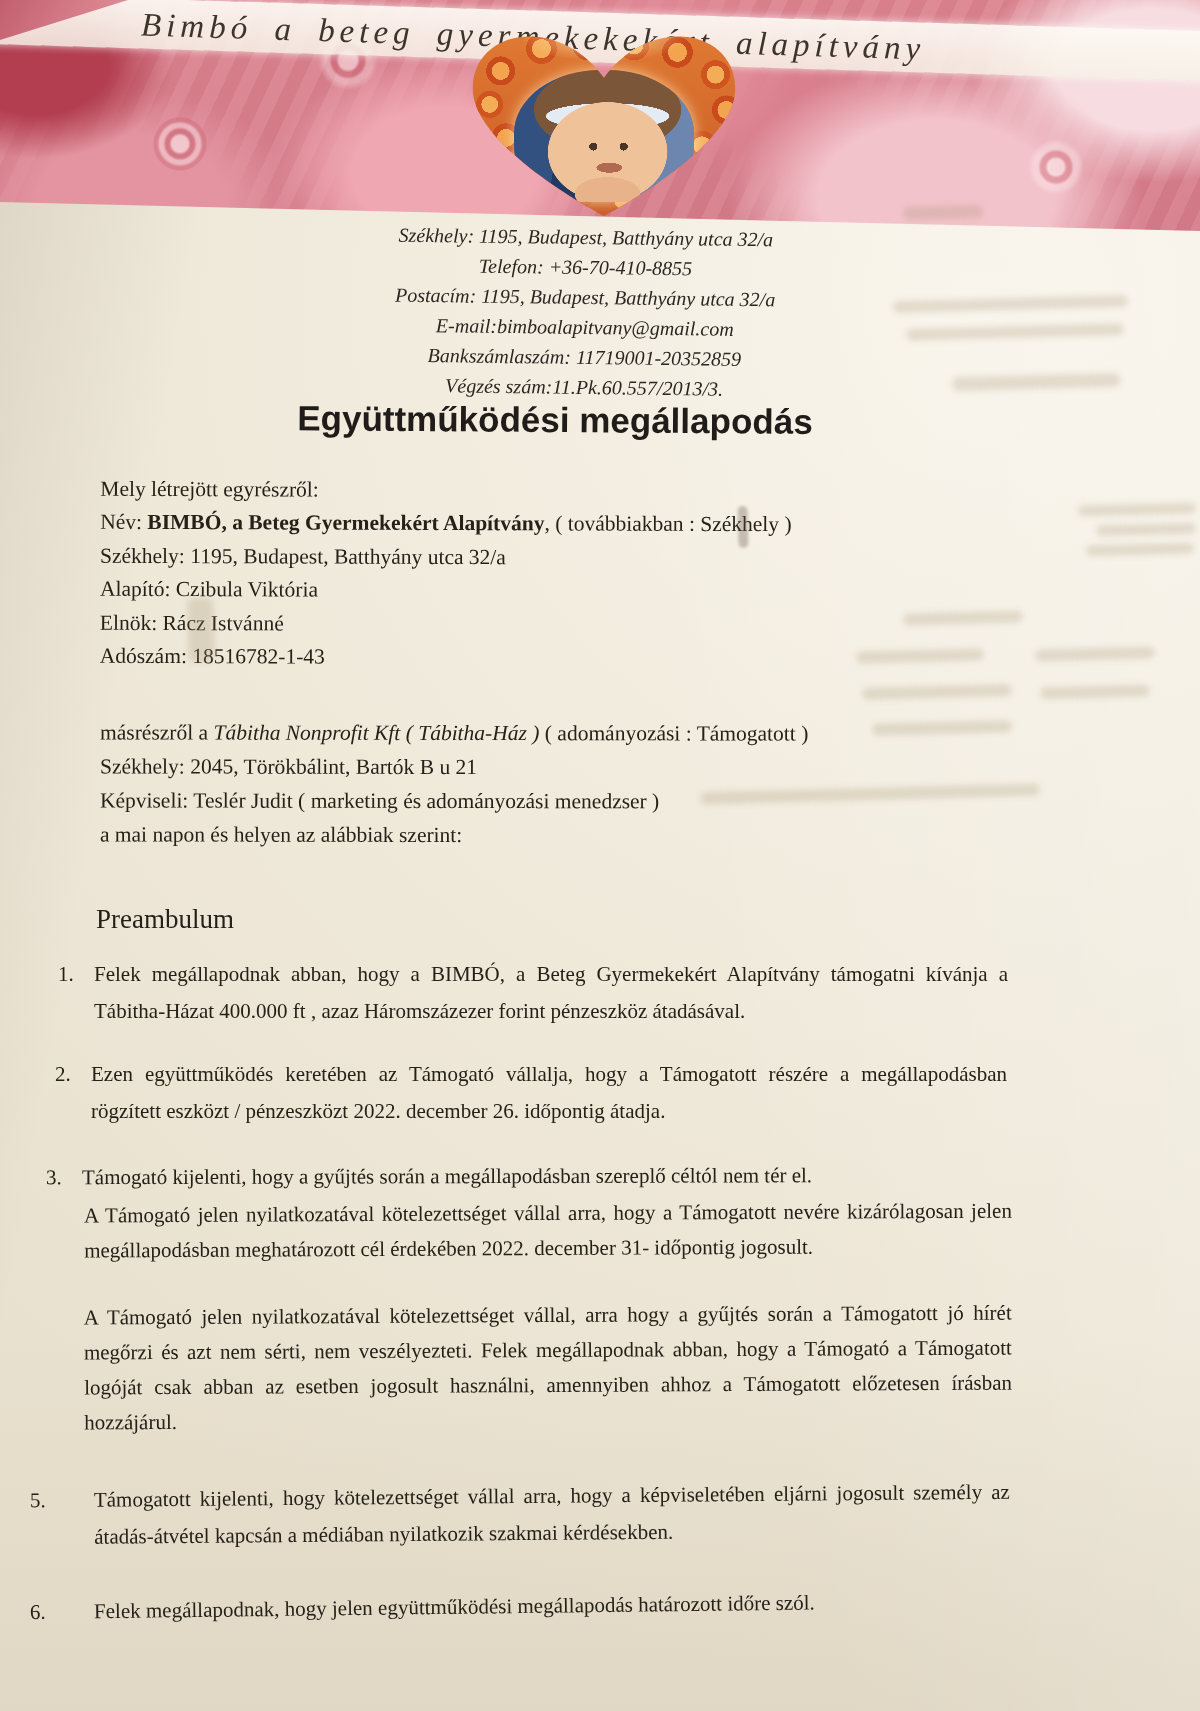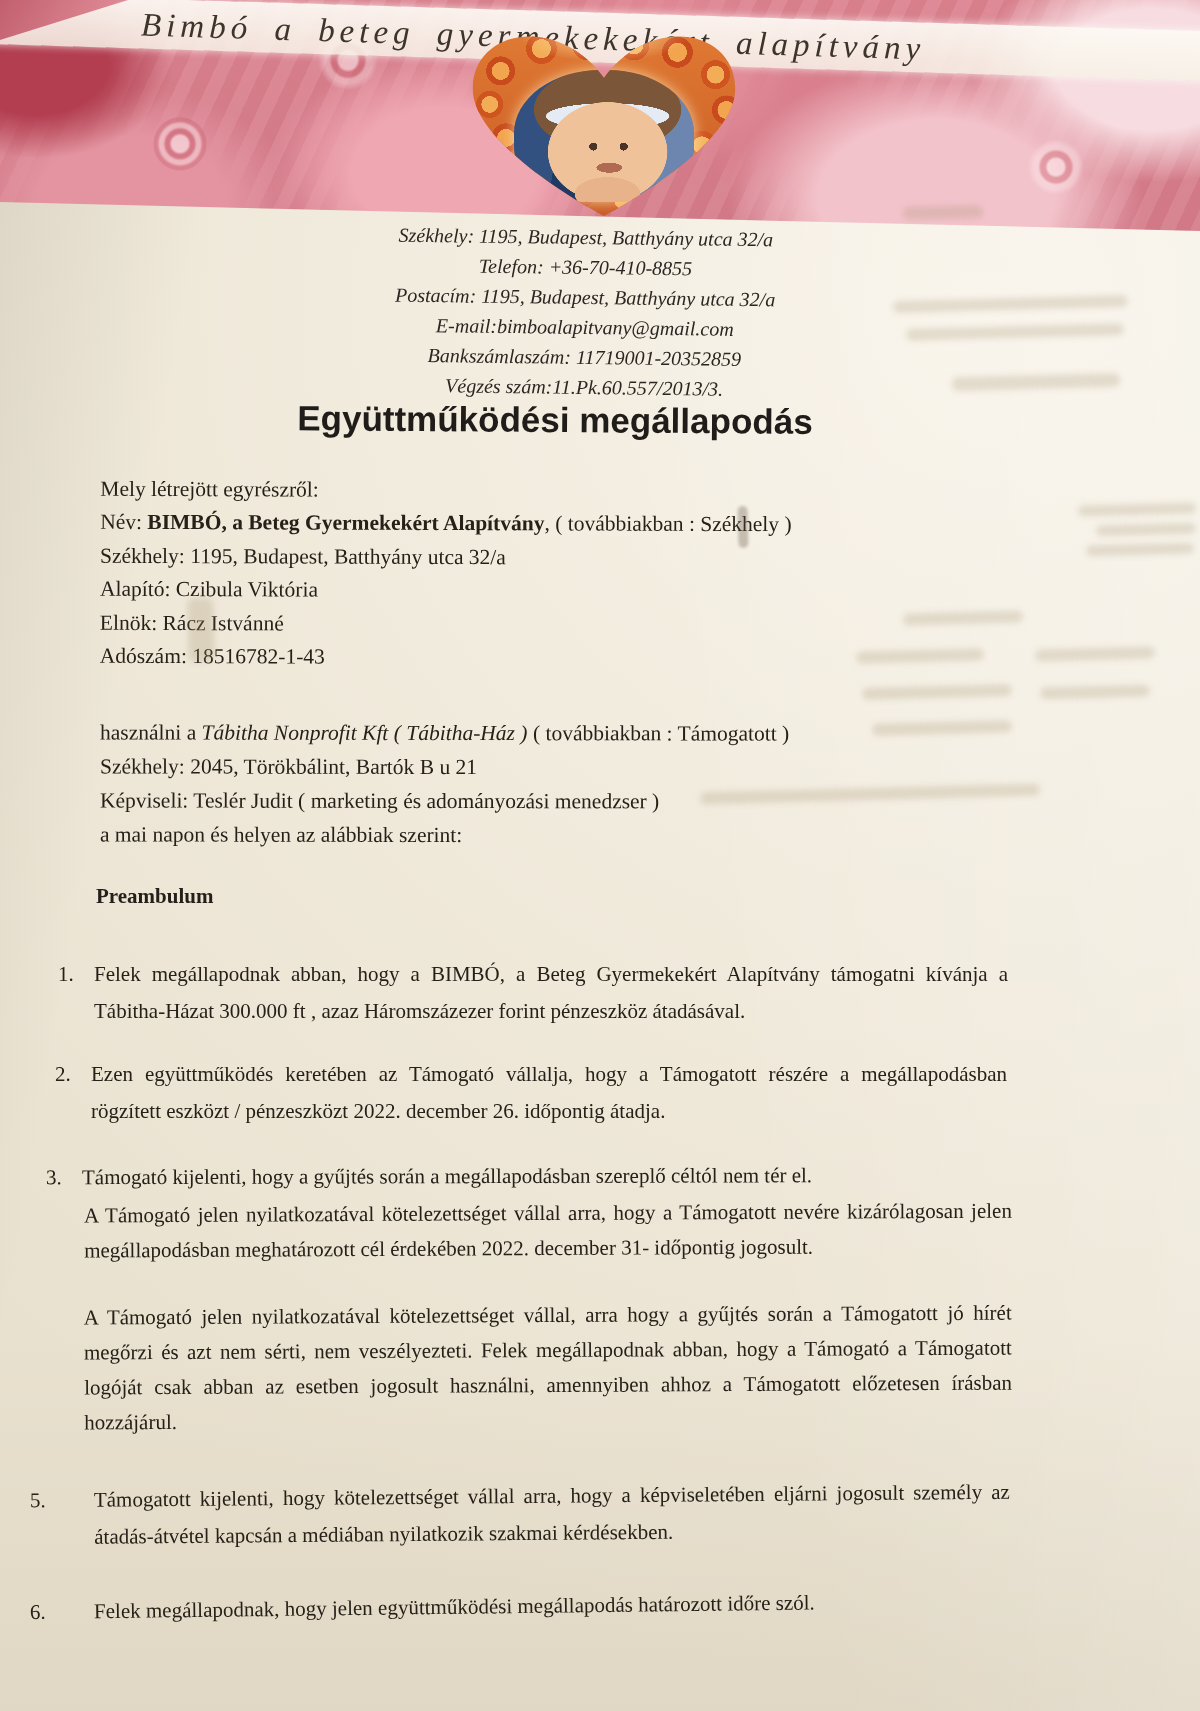--- a/index.html
+++ b/index.html
@@ -93,21 +93,21 @@
     position:absolute; left:0; top:400px; width:1110px; text-align:center;
     transform:rotate(0.4deg);
     font-family:"Liberation Sans", sans-serif; font-weight:bold;
     font-size:35px; color:#1f1c19;
   }
   
   .block{position:absolute; font-size:21.5px; color:#262118;}
   .p1{left:100px; top:474px; line-height:33.4px; transform:rotate(0.2deg);}
   .p2{left:100px; top:716px; line-height:34px; transform:rotate(0.1deg);}
   .preamble{
-    position:absolute; left:96px; top:884px; font-size:21px; font-weight:bold; color:#241f1a;
+    position:absolute; left:96px; top:904px; font-size:27px; font-weight:normal; color:#241f1a;
   }
   .clause{position:absolute; font-size:21px; line-height:36.5px; color:#262118;}
   .cnum{position:absolute; left:0; top:0;}
   .ctext{margin-left:36px; text-align:justify;}
   .sub{position:absolute; left:84px; width:928px; font-size:21px; line-height:35px;
        text-align:justify; color:#262118; transform:rotate(-0.3deg);}
   .c1{top:956px; left:58px; width:950px;}
   .c2{top:1056px; left:55px; width:952px;}
   .c3{top:1158px; left:46px; width:960px; transform:rotate(-0.15deg);}
   .s1{top:1196px;}
@@ -150,31 +150,31 @@
   <div class="block p1">
     <div>Mely létrejött egyrészről:</div>
     <div><span>Név: </span><b>BIMBÓ, a Beteg Gyermekekért Alapítvány</b><span>, ( továbbiakban : Székhely )</span></div>
     <div>Székhely: 1195, Budapest, Batthyány utca 32/a</div>
     <div>Alapító: Czibula Viktória</div>
     <div>Elnök: Rácz Istvánné</div>
     <div>Adószám: 18516782-1-43</div>
   </div>
 
   <div class="block p2">
-    <div><span>használni a </span><i>Tábitha Nonprofit Kft ( Tábitha-Ház ) </i><span> ( továbbiakban : Támogatott )</span></div>
+    <div><span>másrészről a </span><i>Tábitha Nonprofit Kft ( Tábitha-Ház ) </i><span> ( adományozási : Támogatott )</span></div>
     <div>Székhely: 2045, Törökbálint, Bartók B u 21</div>
     <div>Képviseli: Teslér Judit ( marketing és adományozási menedzser )</div>
     <div>a mai napon és helyen az alábbiak szerint:</div>
   </div>
 
   <div class="preamble">Preambulum</div>
 
   <div class="clause c1">
     <span class="cnum">1.</span>
-    <div class="ctext">Felek megállapodnak abban, hogy a BIMBÓ, a Beteg Gyermekekért Alapítvány támogatni kívánja a Tábitha-Házat 300.000 ft , azaz Háromszázezer forint pénzeszköz átadásával.</div>
+    <div class="ctext">Felek megállapodnak abban, hogy a BIMBÓ, a Beteg Gyermekekért Alapítvány támogatni kívánja a Tábitha-Házat 400.000 ft , azaz Háromszázezer forint pénzeszköz átadásával.</div>
   </div>
 
   <div class="clause c2">
     <span class="cnum">2.</span>
     <div class="ctext">Ezen együttműködés keretében az Támogató vállalja, hogy a Támogatott részére a megállapodásban rögzített eszközt / pénzeszközt 2022. december 26. időpontig átadja.</div>
   </div>
 
   <div class="clause c3">
     <span class="cnum">3.</span>
     <div class="ctext">Támogató kijelenti, hogy a gyűjtés során a megállapodásban szereplő céltól nem tér el.</div>

